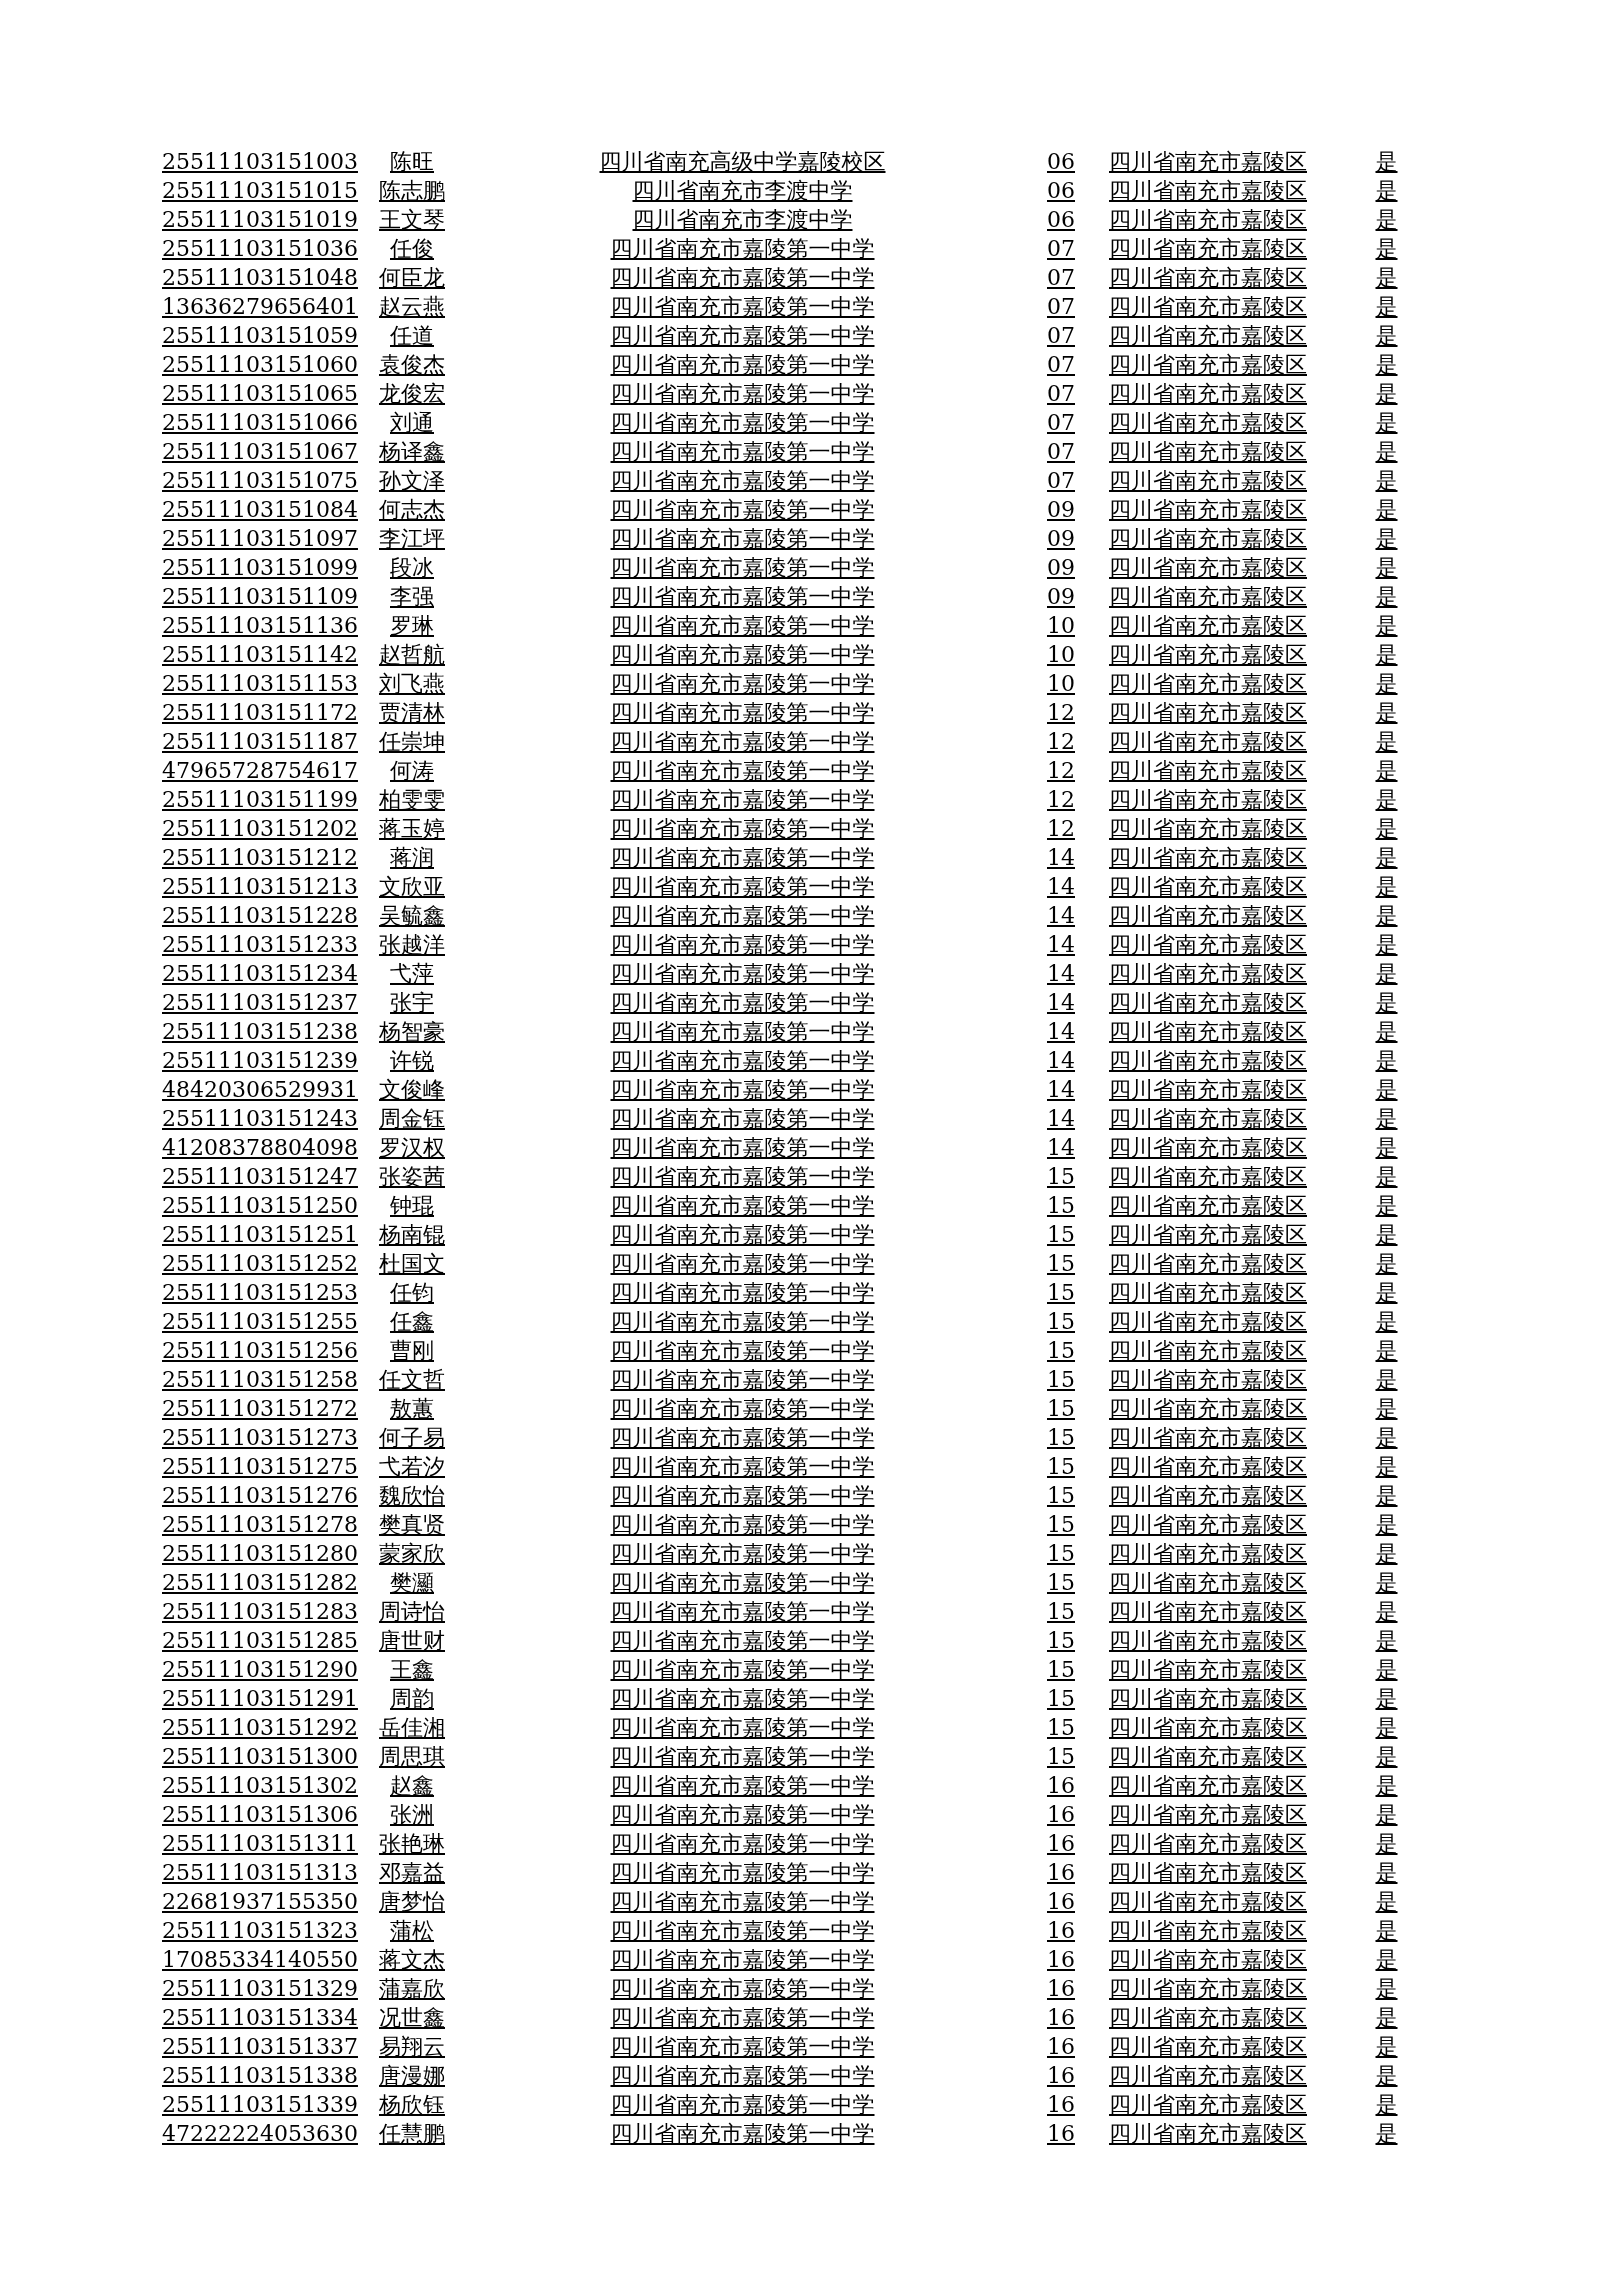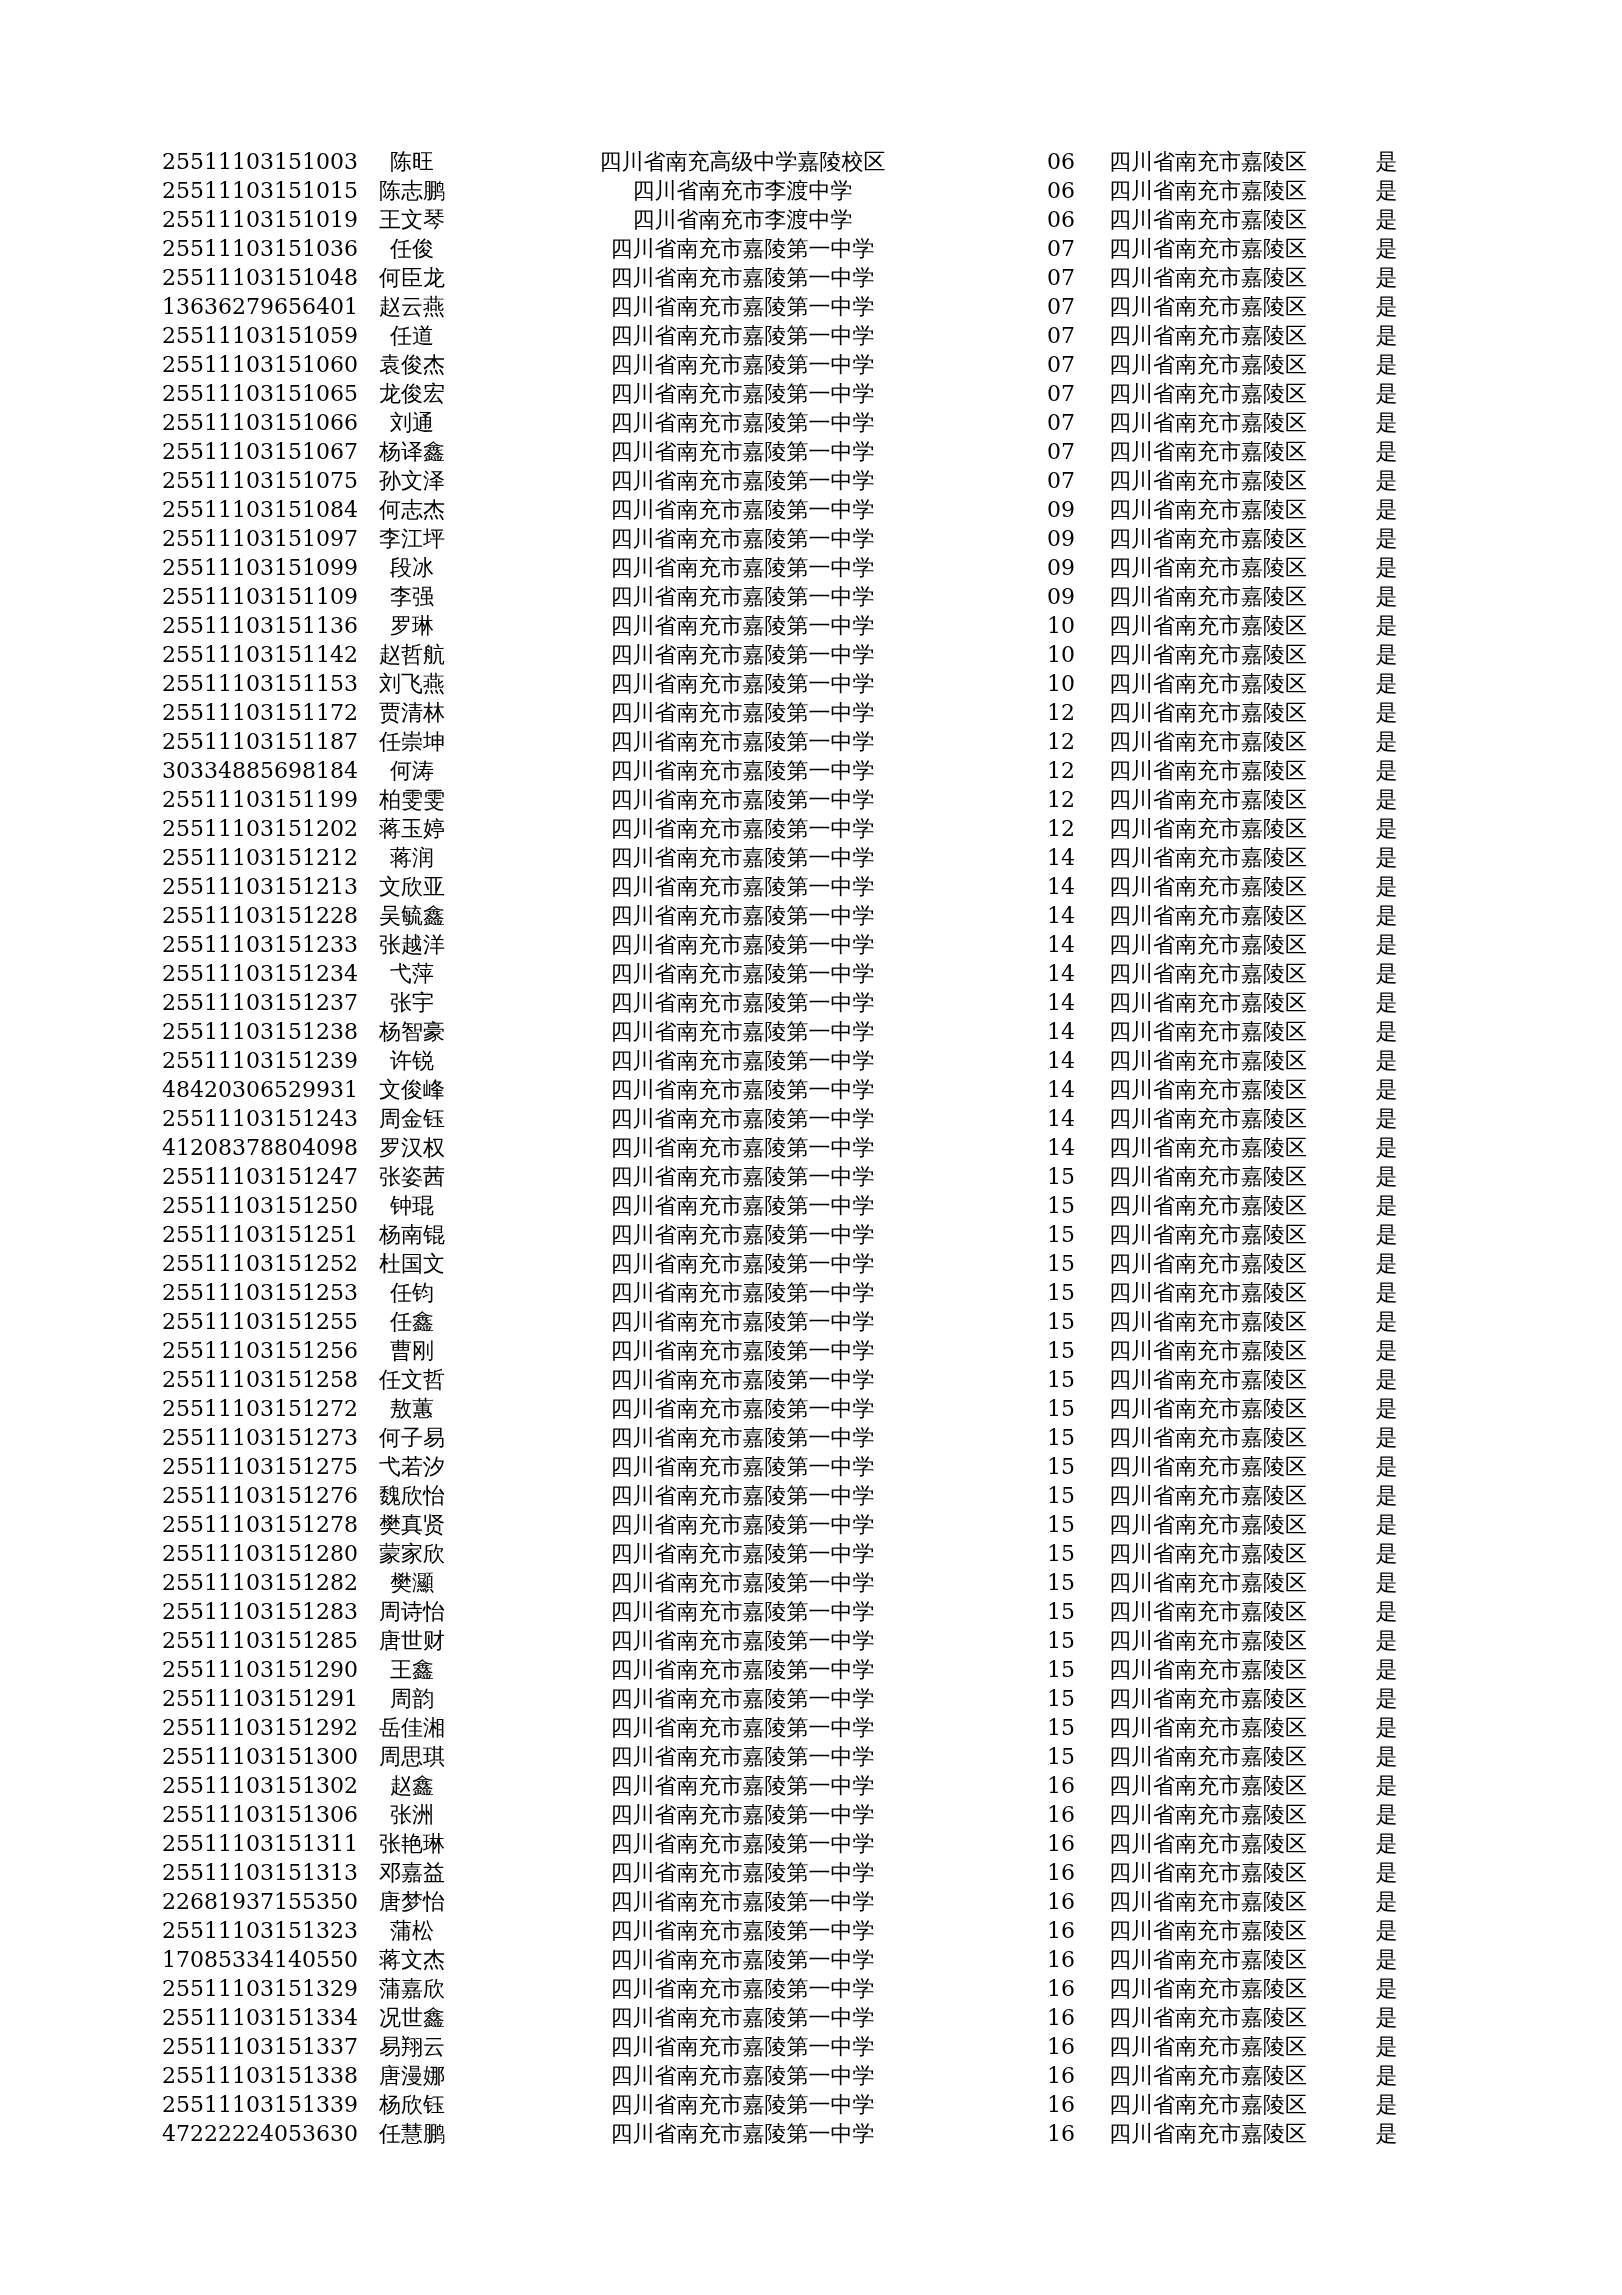--- a/index.html
+++ b/index.html
@@ -8,20 +8,21 @@
     width:1623px;height:2295px;
     background:#ffffff;
     overflow:hidden;
     font-family:"DejaVu Serif","Liberation Serif",serif;
     color:#000000;
   }
   .records{
     position:absolute;
     left:162px;top:147px;
     width:1290px;
+    text-decoration:underline;
   }
   .row{
     display:grid;
     grid-template-columns:204px 92px 569px 68px 226px 131px;
     height:29px;
     align-items:center;
     font-size:22px;
     line-height:1;
     white-space:nowrap;
   }
@@ -196,21 +197,21 @@
       </div>
       <div class="row">
         <span class="cell c-id">25511103151187</span>
         <span class="cell c-name">任崇坤</span>
         <span class="cell c-school">四川省南充市嘉陵第一中学</span>
         <span class="cell c-code">12</span>
         <span class="cell c-district">四川省南充市嘉陵区</span>
         <span class="cell c-flag">是</span>
       </div>
       <div class="row">
-        <span class="cell c-id">30334885698184</span>
+        <span class="cell c-id">47965728754617</span>
         <span class="cell c-name">何涛</span>
         <span class="cell c-school">四川省南充市嘉陵第一中学</span>
         <span class="cell c-code">12</span>
         <span class="cell c-district">四川省南充市嘉陵区</span>
         <span class="cell c-flag">是</span>
       </div>
       <div class="row">
         <span class="cell c-id">25511103151199</span>
         <span class="cell c-name">柏雯雯</span>
         <span class="cell c-school">四川省南充市嘉陵第一中学</span>

